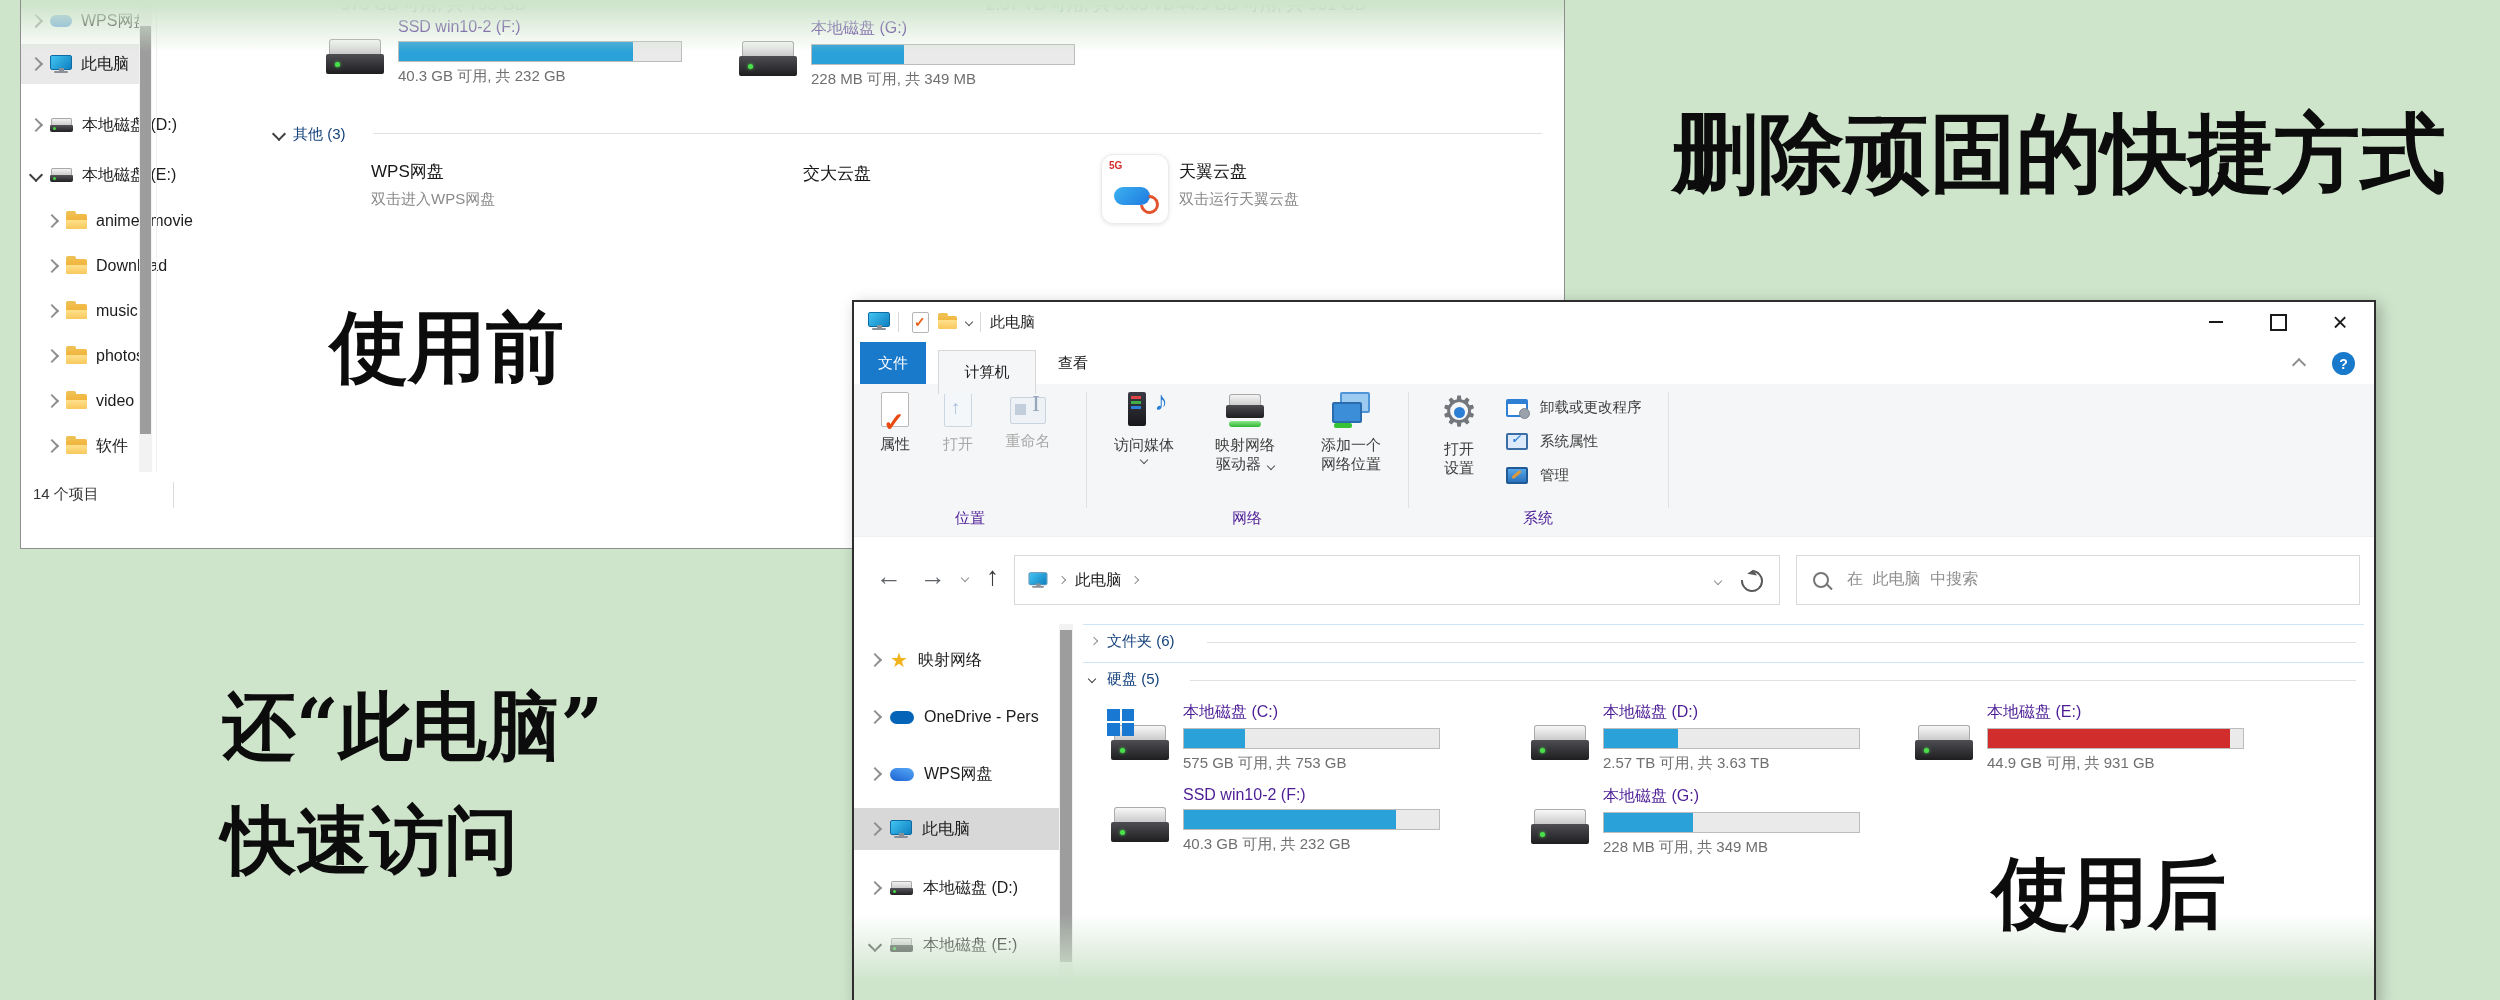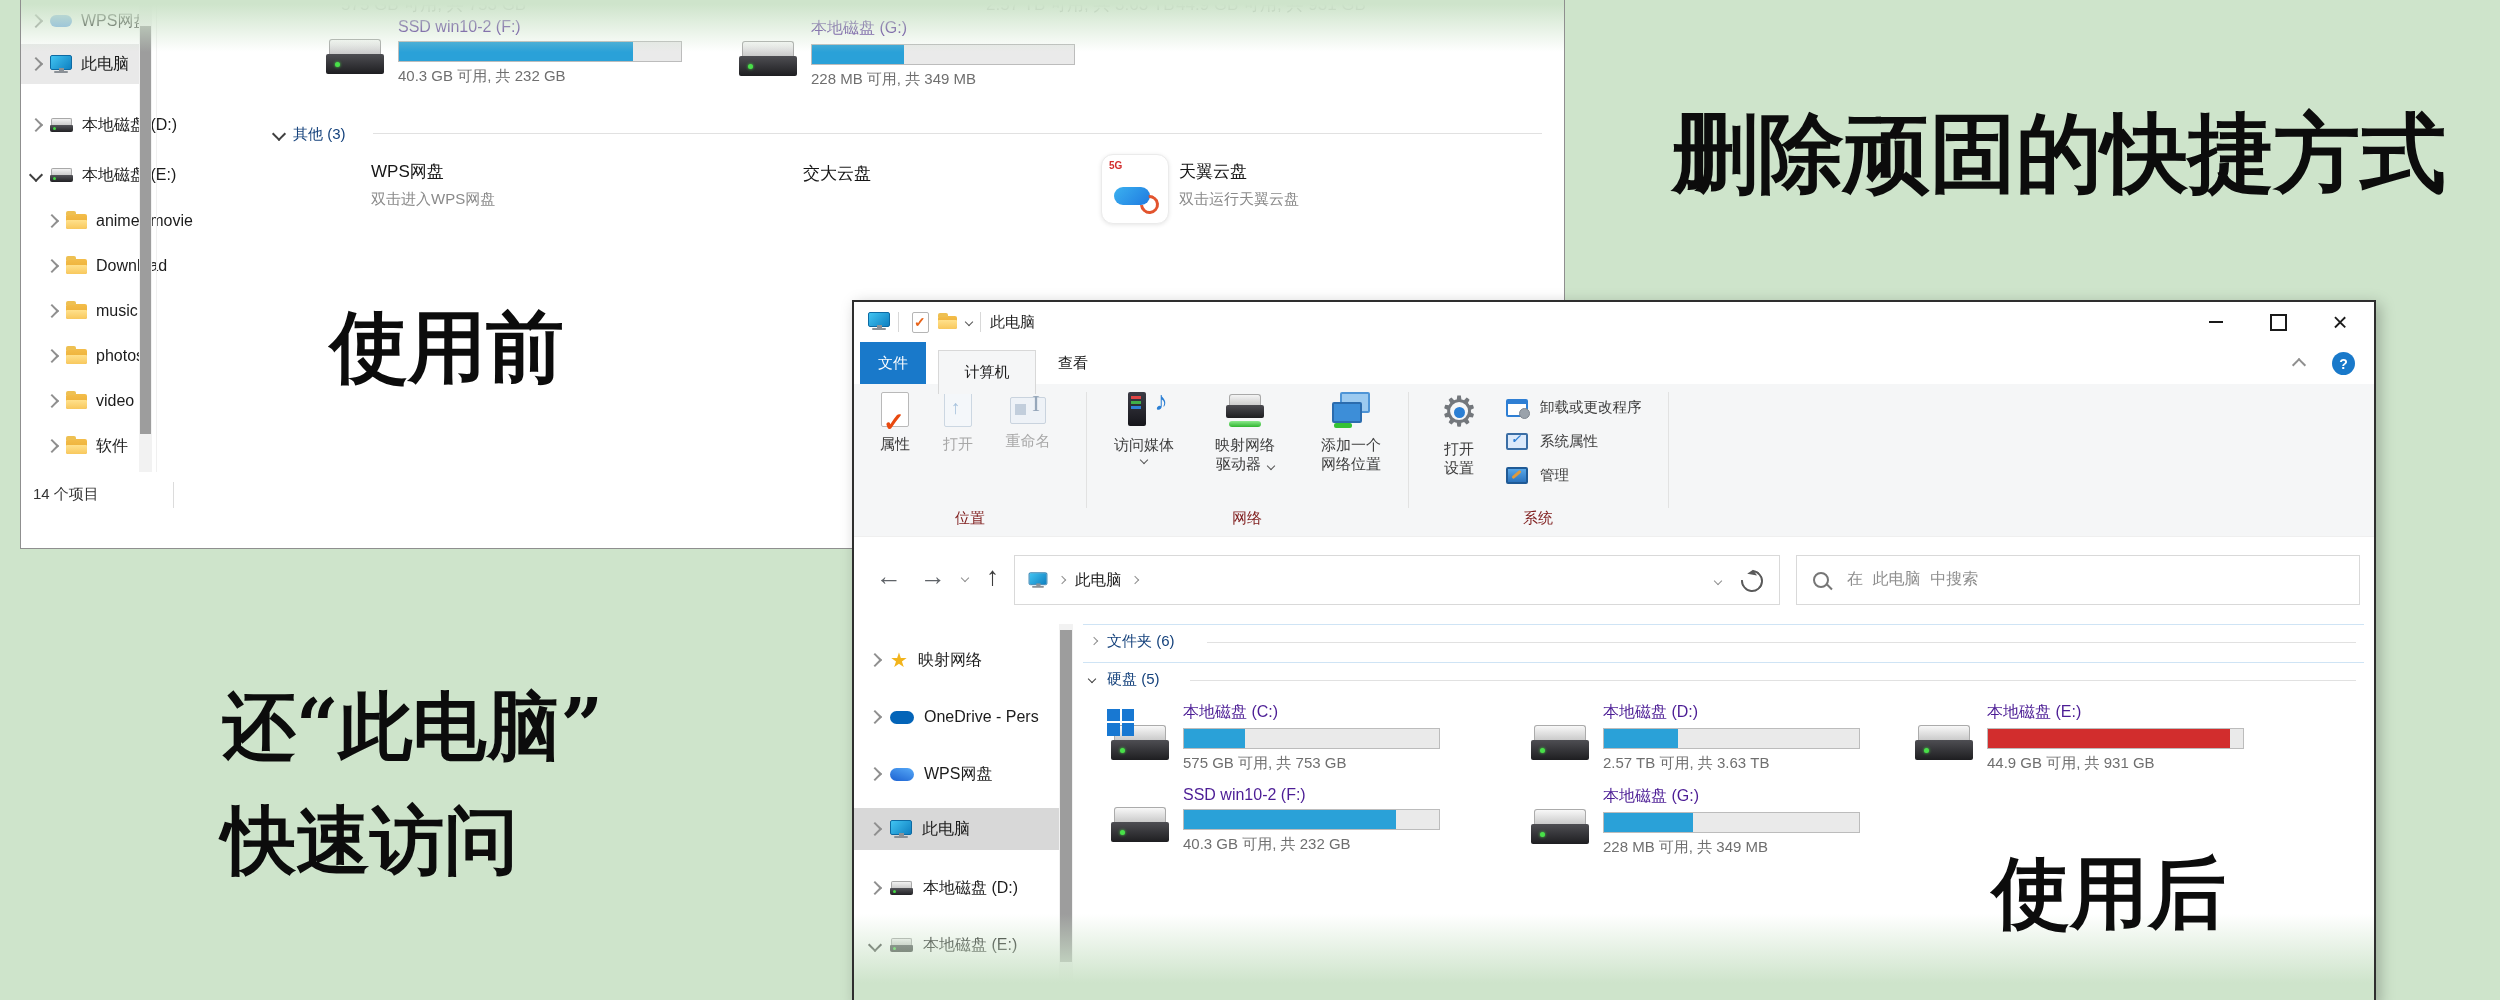--- a/index.html
+++ b/index.html
@@ -95,21 +95,21 @@
   .tabs{position:absolute;left:0;top:40px;right:0;height:42px;background:#fff;border-bottom:1px solid #d9d9d9}
   .tab{position:absolute;top:0;height:42px;display:flex;align-items:center;justify-content:center;
        font-size:15px;color:#1b1b1b;cursor:default}
   .tab.file{background:#1979ca;color:#fff}
   .tab.active{top:8px;height:43px;background:#f5f6f7;border:1px solid #d8d8d8;border-bottom:none;z-index:2}
   .helpdot{position:absolute;width:23px;height:23px;border-radius:50%;background:#1979ca;color:#fff;
        font-size:14px;font-weight:700;display:flex;align-items:center;justify-content:center}
 
   .ribbon{position:absolute;left:0;top:82px;right:0;height:152px;background:#f5f6f7;border-bottom:1px solid #e0e0e0}
   .vsep{position:absolute;top:8px;height:116px;width:1px;background:#e2e2e2}
-  .grp-lb{position:absolute;bottom:8px;font-size:15px;color:#7f1d1d;text-align:center}
+  .grp-lb{position:absolute;bottom:8px;font-size:15px;color:#4c1d95;text-align:center}
   .rb-big{position:absolute;top:8px;display:flex;flex-direction:column;align-items:center;gap:7px;
        font-size:15px;color:#3c3c3c;text-align:center;line-height:19px;cursor:default}
   .rb-big.dis{color:#a8a8a8}
   .rb-small{position:absolute;display:flex;align-items:center;gap:12px;font-size:14.5px;color:#3c3c3c;
        white-space:nowrap;cursor:default}
 
   .pg{width:26px;height:33px;background:#fff;border:1px solid #b9b9b9;border-radius:2px;position:relative}
   .pg.ok::after{content:"✓";position:absolute;left:1px;bottom:-6px;font-size:26px;font-weight:700;color:#e8490f}
   .pg.dis{background:#f4f7fa;border-color:#ccd7e2}
   .pg.up::after{content:"↑";position:absolute;left:6px;top:5px;font-size:19px;color:#a9c4de;font-weight:700}

